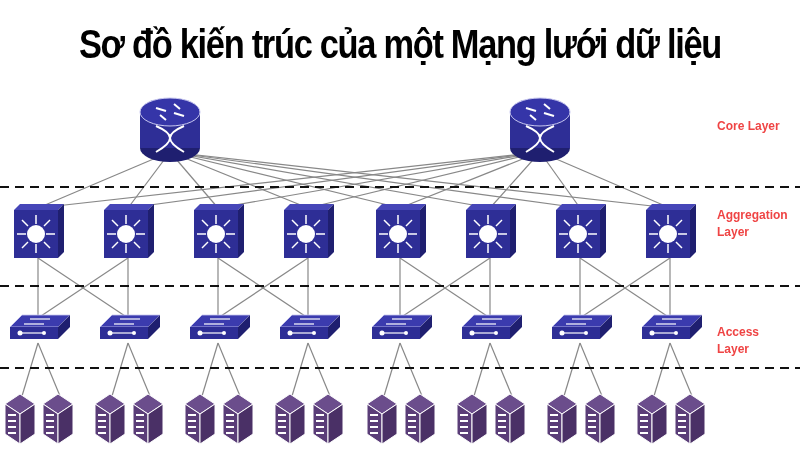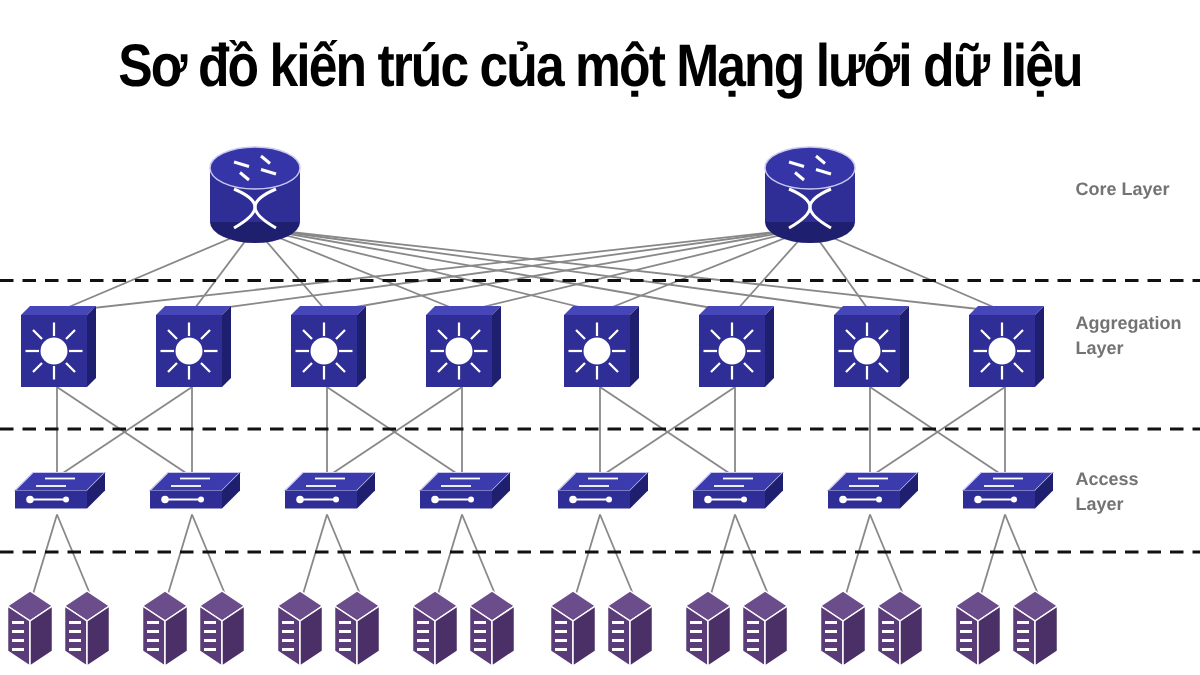--- a/index.html
+++ b/index.html
@@ -1,19 +1,19 @@
 <!DOCTYPE html>
 <html><head>
 <meta charset="utf-8">
 <style>
   html,body{margin:0;padding:0;background:#ffffff;}
   body{width:800px;height:450px;position:relative;overflow:hidden;font-family:"Liberation Sans",sans-serif;}
   .title{position:absolute;left:0;top:18px;width:800px;text-align:center;font-family:"Liberation Sans Narrow","Liberation Sans",sans-serif;font-weight:bold;font-size:40px;letter-spacing:-1.5px;color:#000;transform:scaleX(0.86);transform-origin:center;line-height:52px;}
   svg.diagram{position:absolute;left:0;top:0;}
-  .layer-label{position:absolute;left:717px;font-size:12px;font-weight:bold;color:#737373;line-height:17px;}
+  .layer-label{position:absolute;left:717px;font-size:12px;font-weight:bold;color:#ef4444;line-height:17px;}
 </style>
 </head>
 <body>
 
 <div class="title">Sơ đồ kiến trúc của một Mạng lưới dữ liệu</div>
 
 <svg class="diagram" width="800" height="450">
   <defs>
     <g id="router">
       <ellipse cx="0" cy="36" rx="30" ry="14" fill="#1f1f70"></ellipse>
@@ -181,16 +181,16 @@
   </g>
 </svg>
 
 <div class="layer-label" style="top:118px;">
   <span>Core Layer</span>
 </div>
 <div class="layer-label" style="top:207px;">
   <div>Aggregation</div>
   <div>Layer</div>
 </div>
-<div class="layer-label" style="top:311px;">
+<div class="layer-label" style="top:324px;">
   <div>Access</div>
   <div>Layer</div>
 </div>
 
 </body></html>

